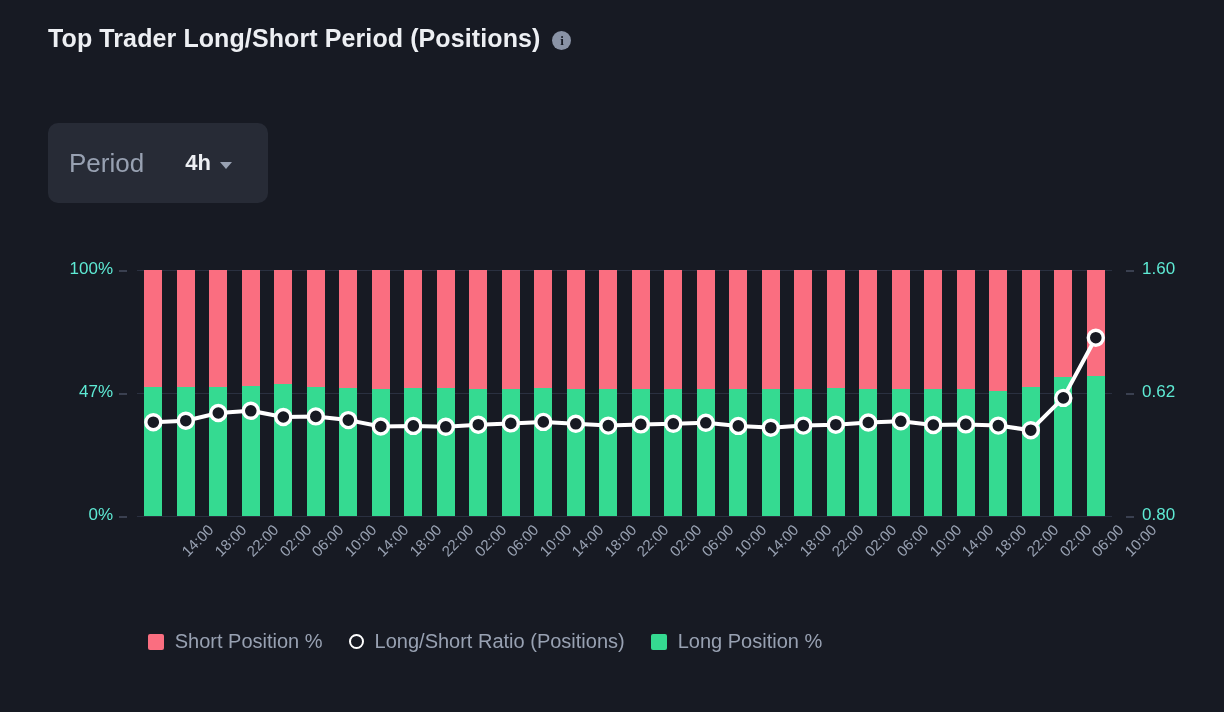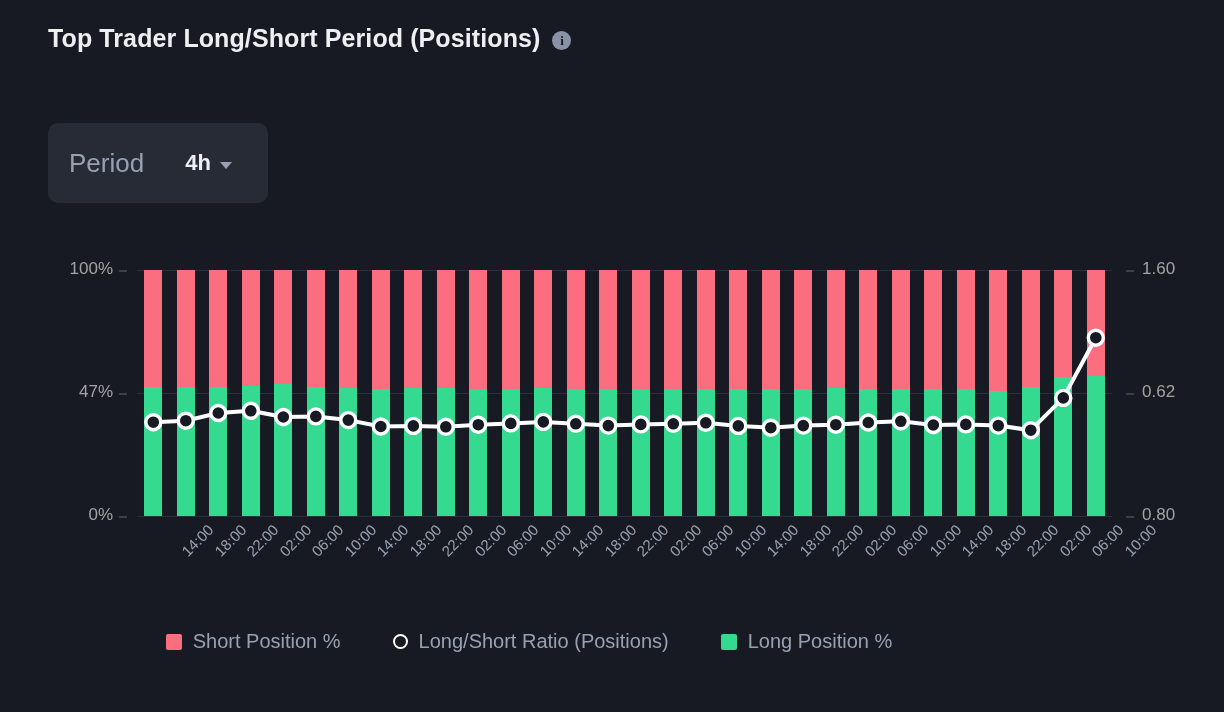--- a/index.html
+++ b/index.html
@@ -31,42 +31,42 @@
   .period-caret{
     width:0;height:0;border-left:6px solid transparent;border-right:6px solid transparent;
     border-top:7px solid #98A1B2;margin-left:9px;margin-top:4px;
   }
 
   
   .chart-wrap{position:absolute;left:0;top:0;width:1224px;height:712px;}
   .plot{position:absolute;left:137px;top:270px;width:975px;height:246px;}
   .axis-left{position:absolute;left:0;top:250px;width:127px;text-align:right;}
   .axis-right{position:absolute;left:1136px;top:250px;width:88px;text-align:left;}
-  .tick{position:absolute;font-size:17px;color:#a3a3a3;white-space:nowrap;}
+  .tick{position:absolute;font-size:17px;color:#5eead4;white-space:nowrap;}
   .tick-l{right:14px;}
   .tick-r{left:6px;}
   .tickmark{position:absolute;width:8px;height:2px;background:#3A4050;}
 
   .gridline{position:absolute;left:0;width:975px;height:1px;background:#2A3040;}
 
   .bar{position:absolute;bottom:0;width:18px;}
   .bar .seg-short{position:absolute;left:0;width:18px;}
   .bar .seg-long{position:absolute;left:0;bottom:0;width:18px;}
 
   svg.line-layer{position:absolute;left:0;top:0;width:975px;height:246px;overflow:visible;}
 
   
   .xlabels{position:absolute;left:137px;top:521px;width:975px;height:80px;}
   .xlab{
     position:absolute;top:0;font-size:15px;color:#98A1B2;white-space:nowrap;
     transform:rotate(-45deg);transform-origin:right top;text-align:right;
   }
 
   
-  .legend{position:absolute;left:0;top:630px;width:970px;display:flex;justify-content:center;align-items:center;gap:52px;margin-left:44px;}
+  .legend{position:absolute;left:0;top:630px;width:970px;display:flex;justify-content:center;align-items:center;gap:26px;}
   .lg-item{display:flex;align-items:center;gap:11px;}
   .lg-swatch{width:16px;height:16px;border-radius:2px;}
   .lg-ring{width:15px;height:15px;border-radius:50%;border:2.6px solid #FFFFFF;box-sizing:border-box;}
   .lg-text{font-size:20px;color:#98A1B2;white-space:nowrap;}
 </style>
 </head>
 <body>
 
 <div class="card">
 

